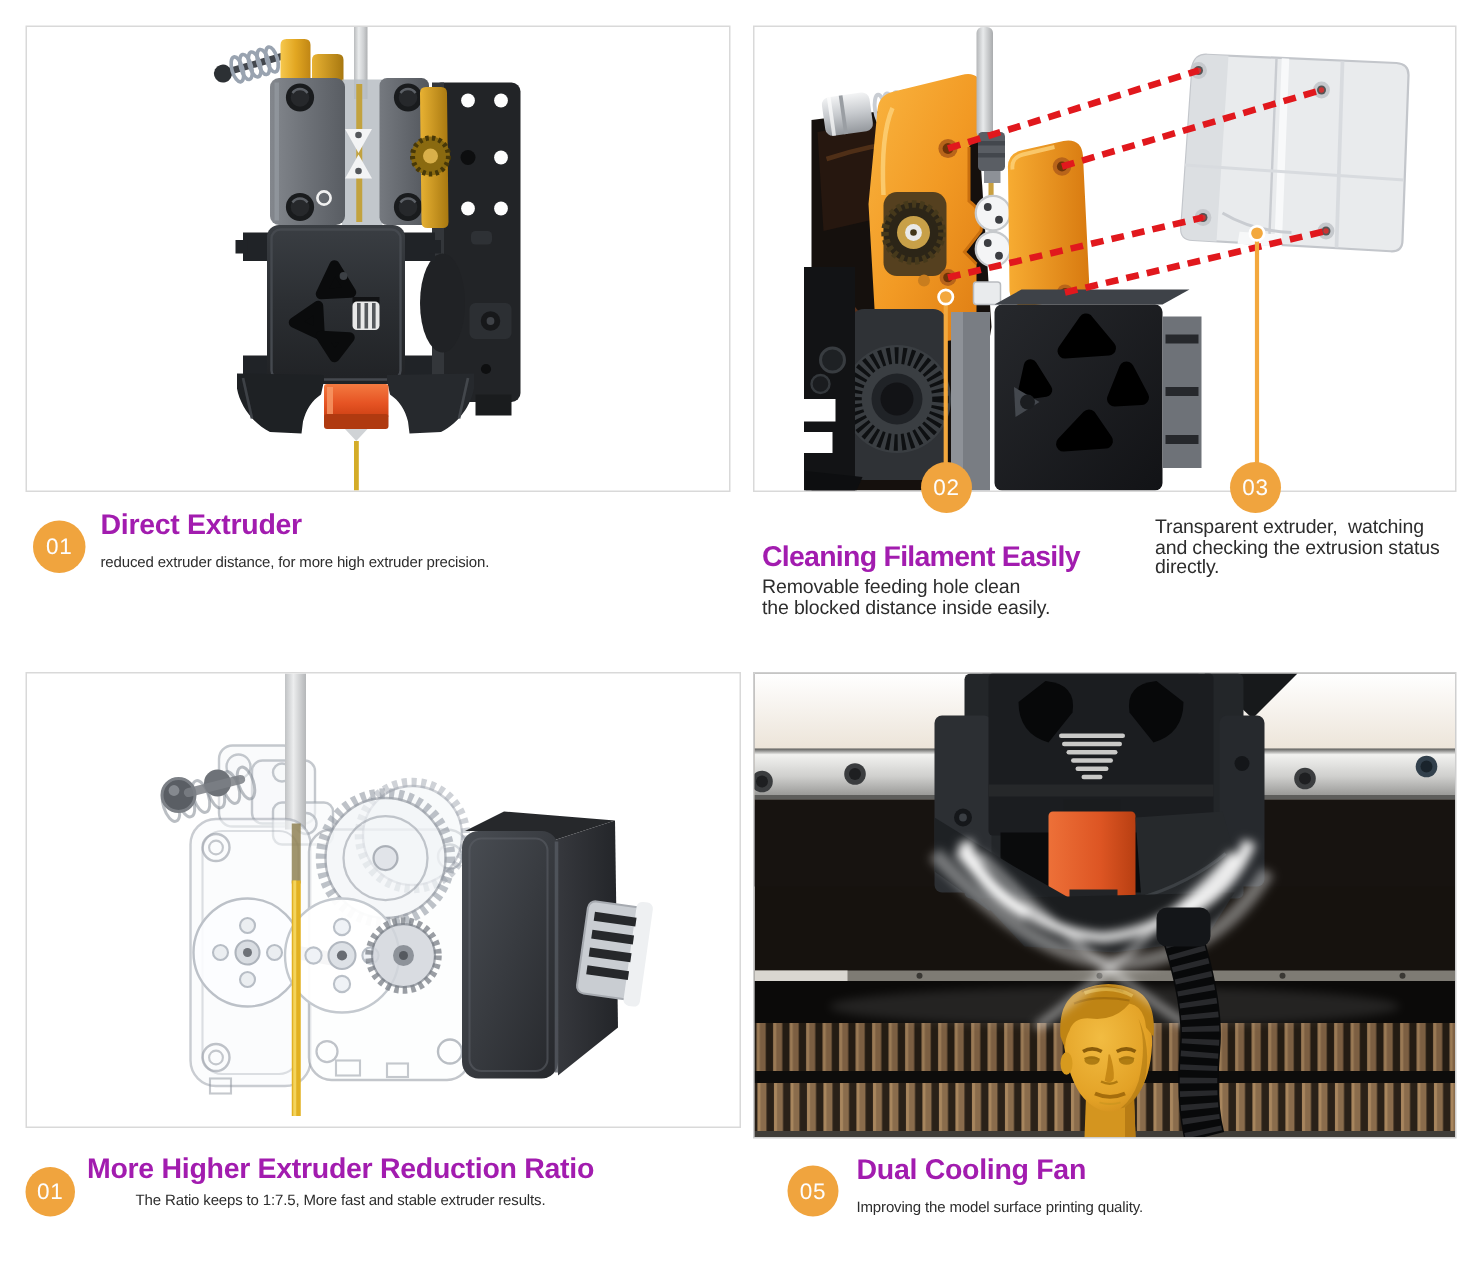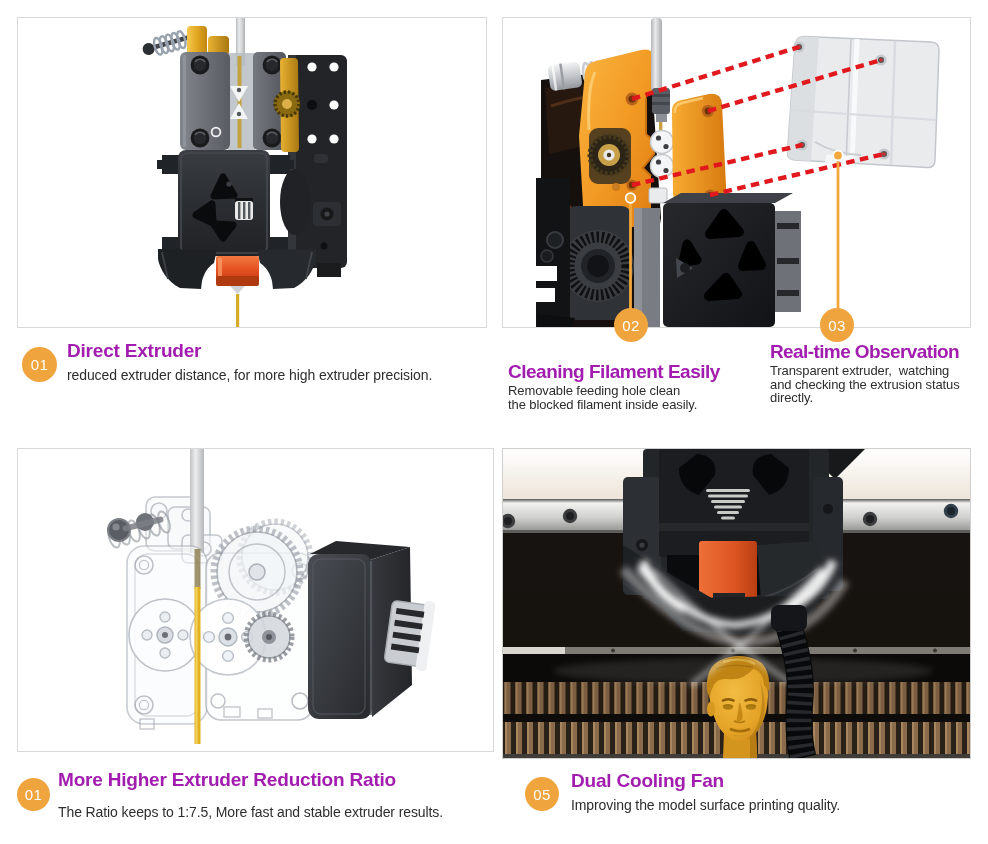--- a/index.html
+++ b/index.html
@@ -14,30 +14,30 @@
   .badge{position:absolute;border-radius:50%;background:#f0a43e;color:#fdfdfd;
          display:flex;align-items:center;justify-content:center;
          font-size:15px;font-weight:normal;letter-spacing:0.5px;z-index:5;}
   #badge-01{left:22px;top:347px;width:35px;height:35px;}
   #badge-02{left:614px;top:308px;width:34px;height:34px;}
   #badge-03{left:820px;top:308px;width:34px;height:34px;}
   #badge-04{left:17px;top:778px;width:33px;height:33px;}
   #badge-05{left:525px;top:777px;width:34px;height:34px;}
   .caption{position:absolute;z-index:4;}
   .cap-title{font-weight:bold;color:#a21caf;font-size:19px;line-height:20px;letter-spacing:-0.2px;white-space:nowrap;}
-  .cap-desc{color:#2d2d2d;font-size:14px;line-height:17px;letter-spacing:-0.1px;white-space:pre-line;}
+  .cap-desc{color:#2d2d2d;font-size:10px;line-height:17px;letter-spacing:-0.1px;white-space:pre-line;}
   #caption-1{left:67px;top:341px;}
   #caption-1 .cap-desc{margin-top:6px;}
   #caption-2{left:508px;top:342px;margin-top:20px;}
   #caption-3{left:770px;top:342px;}
   #caption-2 .cap-title{letter-spacing:-0.5px;}
   #caption-3 .cap-title{letter-spacing:-0.6px;}
   #caption-2 .cap-desc,#caption-3 .cap-desc{margin-top:2px;font-size:13px;line-height:13.6px;}
   #caption-4{left:58px;top:770px;}
-  #caption-4 .cap-desc{margin-top:14px;}
+  #caption-4 .cap-desc{margin-top:2px;text-align:center;}
   #caption-5{left:571px;top:771px;}
   #caption-5 .cap-desc{margin-top:6px;}
 </style>
 </head>
 <body>
 
 <div class="panel" id="panel-1">
 <svg viewBox="0 0 468 309" preserveAspectRatio="none">
   <defs>
     <linearGradient id="p1tube" x1="0" y1="0" x2="1" y2="0">
@@ -665,24 +665,23 @@
     <span>05</span>
   </div>
 
 <div class="caption" id="caption-1">
   <div class="cap-title">Direct Extruder</div>
   <div class="cap-desc">reduced extruder distance, for more high extruder precision.</div>
 </div>
 <div class="caption" id="caption-2">
   <div class="cap-title">Cleaning Filament Easily</div>
   <div class="cap-desc">Removable feeding hole clean
-the blocked filament inside easily.</div>
+the blocked distance inside easily.</div>
 </div>
 <div class="caption" id="caption-3">
-  <div class="cap-title">Real-time Observation</div>
   <div class="cap-desc">Transparent extruder,&nbsp; watching
 and checking the extrusion status
 directly.</div>
 </div>
 <div class="caption" id="caption-4">
   <div class="cap-title">More Higher Extruder Reduction Ratio</div>
   <div class="cap-desc">The Ratio keeps to 1:7.5, More fast and stable extruder results.</div>
 </div>
 <div class="caption" id="caption-5">
   <div class="cap-title">Dual Cooling Fan</div>

